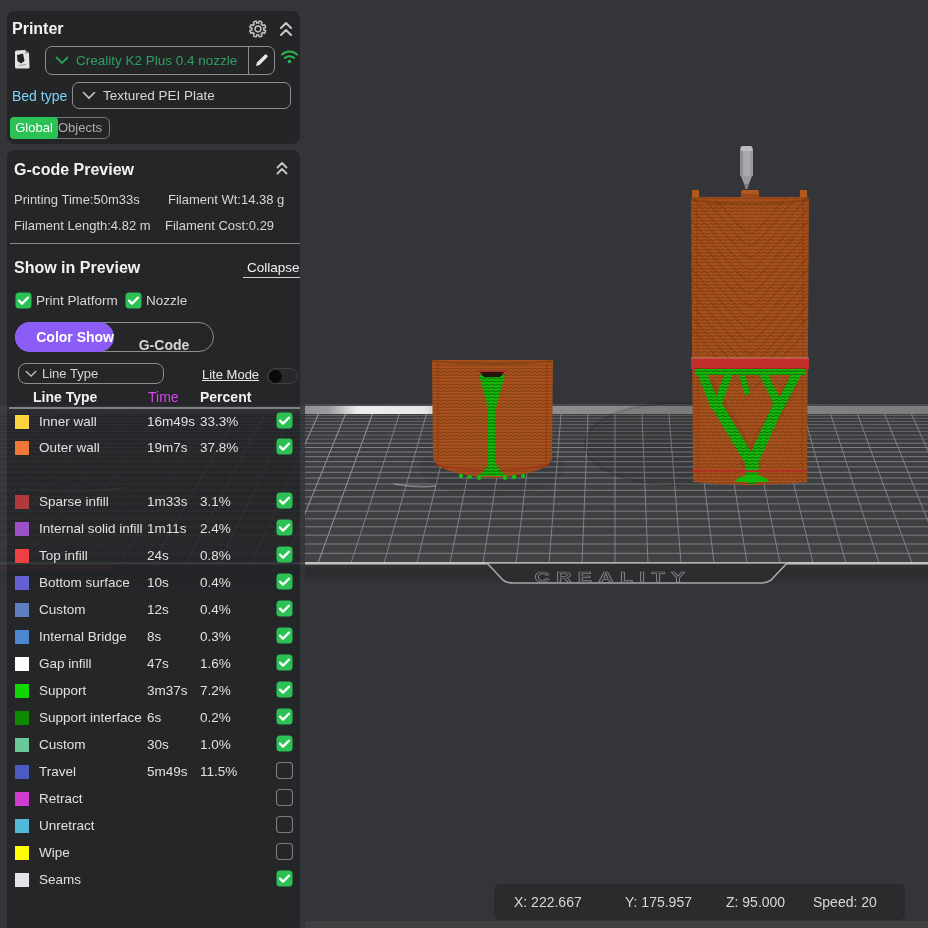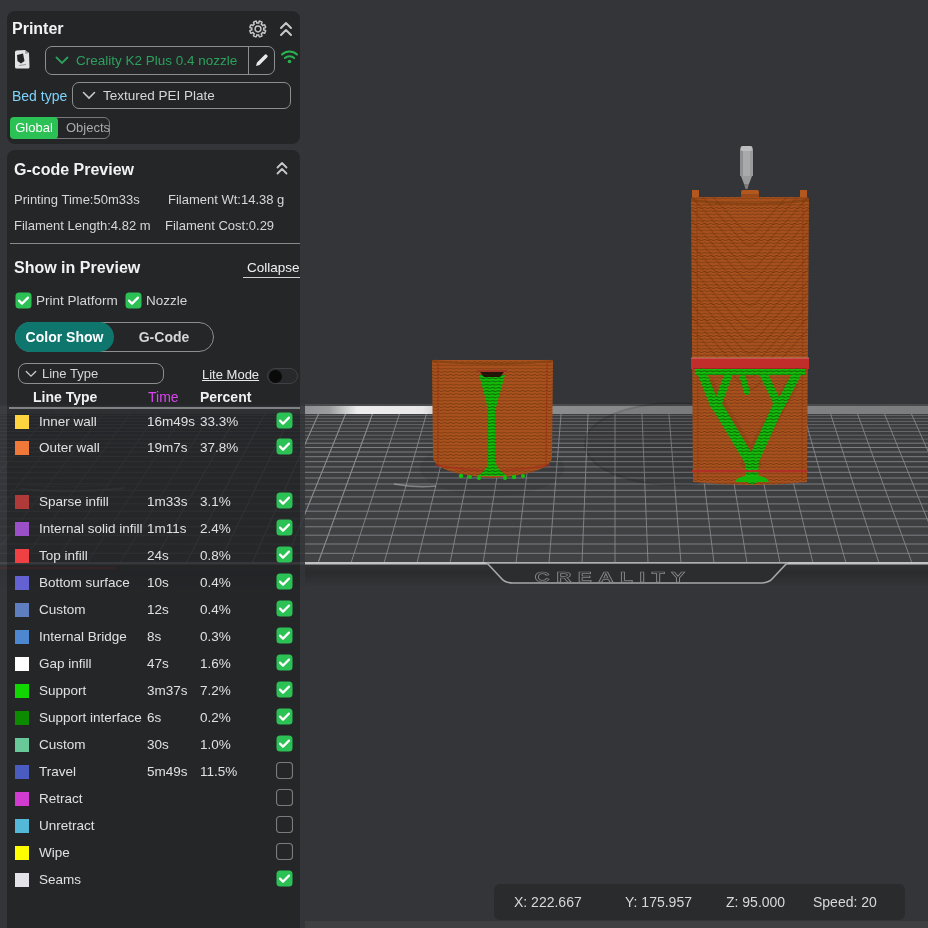--- a/index.html
+++ b/index.html
@@ -220,21 +220,21 @@
 
   <div class="txt" style="left:12px;top:88px;font-size:14px;color:#7dd3fc">Bed type</div>
   <div class="sel" style="left:72px;top:82px;width:219px;height:27px"></div>
   <svg class="abs" style="left:82px;top:91px" width="14" height="9" viewBox="0 0 14 9">
     <path d="M1.5 1.5l5.5 5.5 5.5-5.5" stroke="#c8c9cb" stroke-width="1.6" fill="none" stroke-linecap="round"></path>
   </svg>
   <div class="txt" style="left:103px;top:88px;font-size:13.5px">Textured PEI Plate</div>
 
   <div class="abs" style="left:10px;top:117px;width:100px;height:22px;border:1px solid #77787a;border-radius:6px"></div>
   <div class="abs" style="left:10px;top:117px;width:48px;height:22px;background:#2bc155;border-radius:4px;color:#fff;font-size:13px;text-align:center;line-height:22px">Global</div>
-  <div class="abs" style="left:58px;top:117px;width:52px;height:36px;color:#aaabad;font-size:13px;text-align:right;line-height:22px">Objects</div>
+  <div class="abs" style="left:58px;top:117px;width:52px;height:36px;color:#aaabad;font-size:13px;text-align:left;line-height:22px">Objects</div>
 
   <div class="h1" style="left:14px;top:161px">G-code Preview</div>
   <svg class="abs" style="left:276px;top:161px" width="12" height="15" viewBox="0 0 12 15">
     <path d="M1.5 6.5L6 2l4.5 4.5M1.5 12.5L6 8l4.5 4.5" stroke="#c6c7c9" stroke-width="1.8" fill="none" stroke-linecap="round" stroke-linejoin="round"></path>
   </svg>
   <div class="txt" style="left:14px;top:192px">Printing Time:50m33s</div>
   <div class="txt" style="left:168px;top:192px">Filament Wt:14.38 g</div>
   <div class="txt" style="left:14px;top:218px">Filament Length:4.82 m</div>
   <div class="txt" style="left:165px;top:218px">Filament Cost:0.29</div>
   <div class="abs" style="left:10px;top:243px;width:290px;height:1px;background:#88898b"></div>
@@ -247,22 +247,22 @@
         <path d="M4 8.6l3 3 6-6" stroke="#fff" stroke-width="2.2" fill="none" stroke-linecap="round" stroke-linejoin="round"></path>
       </svg></div>
   <div class="txt" style="left:36px;top:293px;font-size:13.5px">Print Platform</div>
   <div class="abs" style="left:125px;top:292px"><svg width="17" height="17" viewBox="0 0 17 17">
         <rect x="0.5" y="0.5" width="16" height="16" rx="3.5" fill="#2bc155"></rect>
         <path d="M4 8.6l3 3 6-6" stroke="#fff" stroke-width="2.2" fill="none" stroke-linecap="round" stroke-linejoin="round"></path>
       </svg></div>
   <div class="txt" style="left:146px;top:293px;font-size:13.5px">Nozzle</div>
 
   <div class="abs" style="left:15px;top:322px;width:199px;height:30px;border:1px solid #8d8e90;border-radius:15px"></div>
-  <div class="abs" style="left:15px;top:322px;width:99px;height:30px;background:#0f766e;border-radius:15px;color:#fff;font-weight:bold;font-size:14px;text-align:center;line-height:30px">Color Show</div>
-  <div class="abs" style="left:114px;top:322px;width:100px;height:30px;color:#d6d6d8;font-weight:bold;font-size:14px;text-align:center;line-height:30px">G-Code</div>
+  <div class="abs" style="left:15px;top:322px;width:99px;height:30px;background:#8b5cf6;border-radius:15px;color:#fff;font-weight:bold;font-size:14px;text-align:right;line-height:30px">Color Show</div>
+  <div class="abs" style="left:114px;top:330px;width:100px;height:30px;color:#d6d6d8;font-weight:bold;font-size:14px;text-align:center;line-height:30px">G-Code</div>
 
   <div class="sel" style="left:18px;top:363px;width:146px;height:21px;border-radius:8px"></div>
   <svg class="abs" style="left:25px;top:370px" width="12" height="8" viewBox="0 0 14 9">
     <path d="M1.5 1.5l5.5 5.5 5.5-5.5" stroke="#c8c9cb" stroke-width="1.6" fill="none" stroke-linecap="round"></path>
   </svg>
   <div class="txt" style="left:42px;top:366px">Line Type</div>
   <div class="txt" style="left:202px;top:367px;text-decoration:underline;color:#e8e8ea">Lite Mode</div>
   <div class="abs" style="left:267px;top:368px;width:31px;height:16px;background:#28292b;border-radius:8px;border:1px solid #404144"></div>
   <div class="abs" style="left:269px;top:369.5px;width:13px;height:13px;background:#0a0a0b;border-radius:50%"></div>
 

